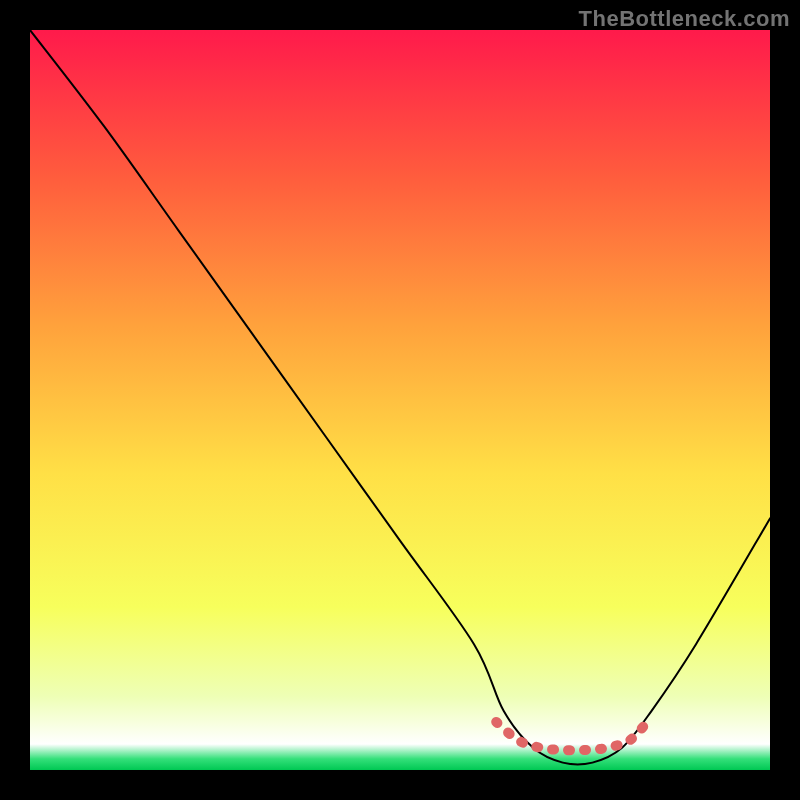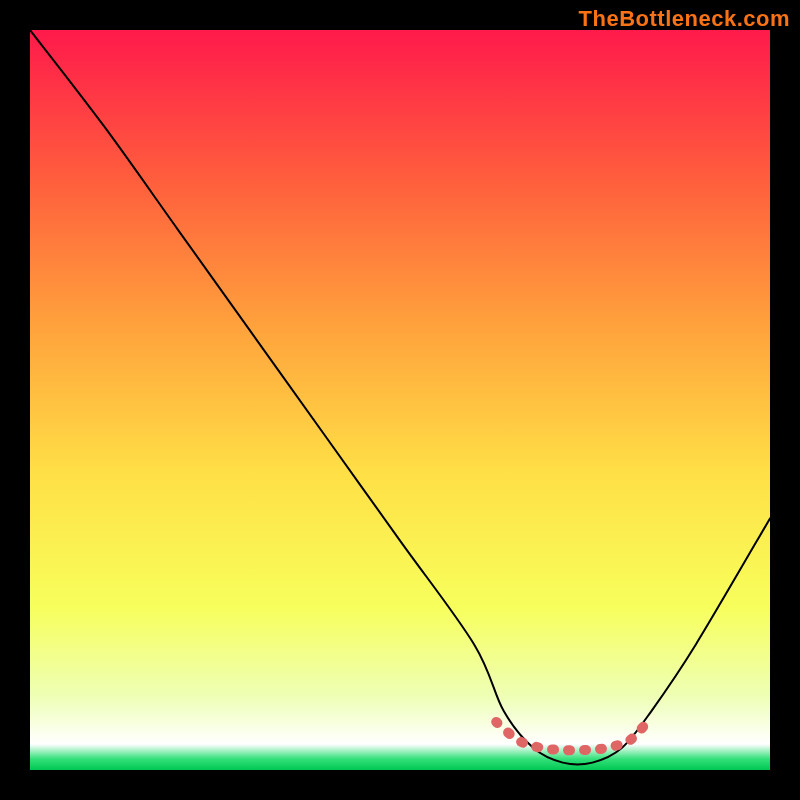--- a/index.html
+++ b/index.html
@@ -14,21 +14,21 @@
   .container {
     position: relative;
     width: 800px;
     height: 800px;
     background: #000;
   }
   .watermark {
     position: absolute;
     top: 6px;
     right: 10px;
-    color: #f97316;
+    color: #737373;
     font-size: 22px;
     font-weight: bold;
     letter-spacing: 0.5px;
     z-index: 10;
   }
   .plot {
     position: absolute;
     left: 30px;
     top: 30px;
     width: 740px;

